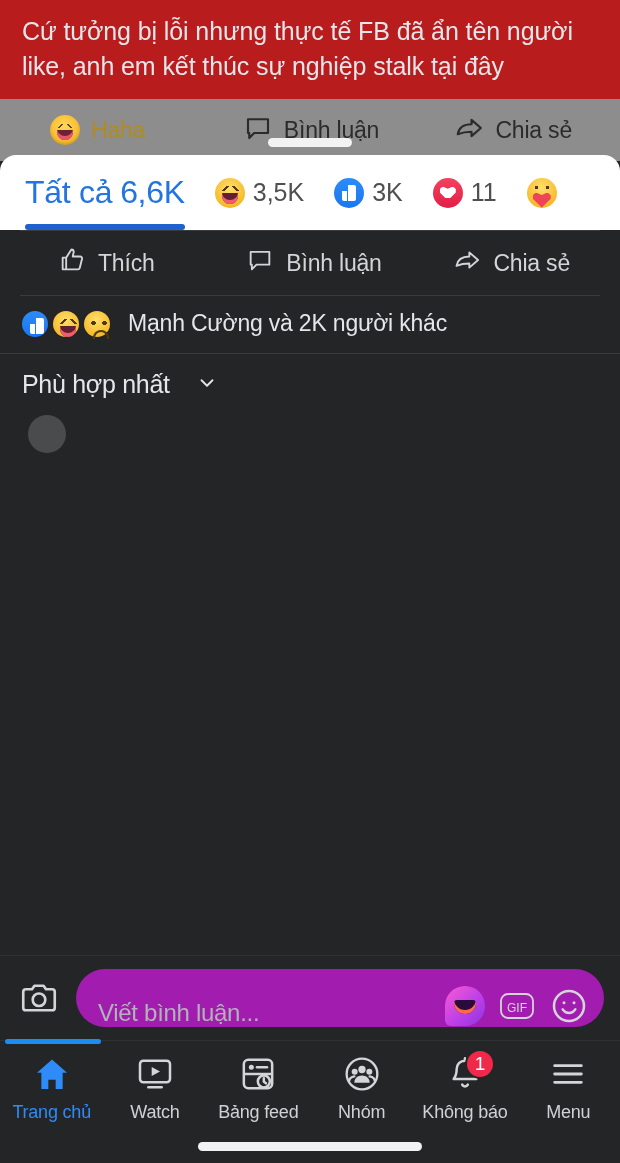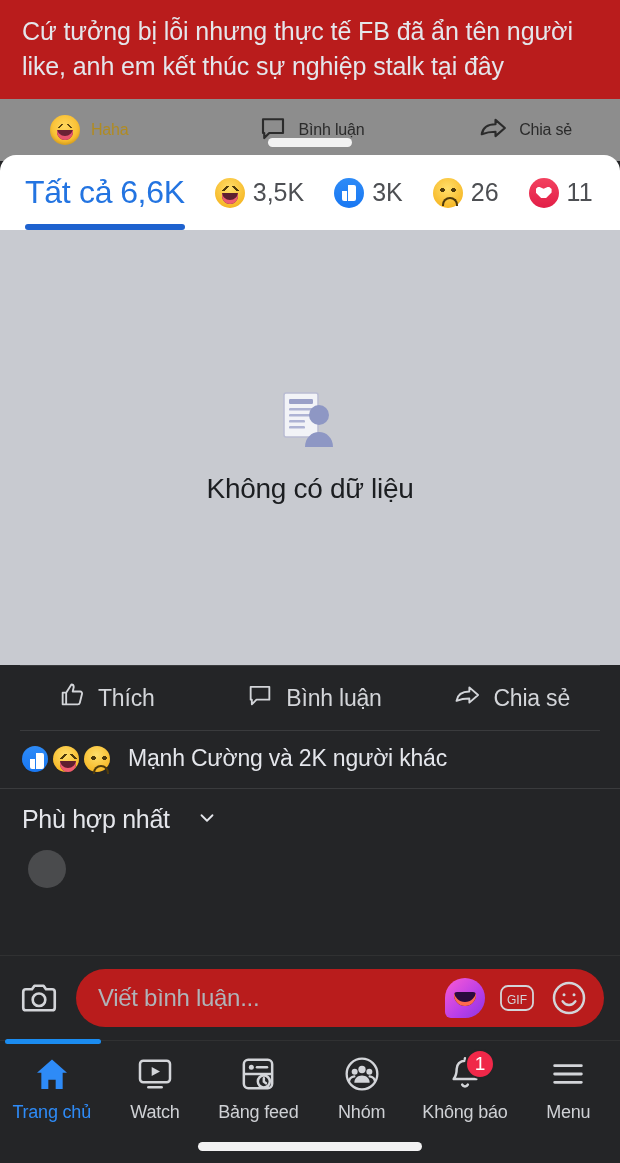--- a/index.html
+++ b/index.html
@@ -40,21 +40,21 @@
   }
   .dim-act {
     flex:1;
     display:flex;
     align-items:center;
     justify-content:center;
     gap:11px;
   }
   .dim-act.first { justify-content:flex-start; padding-left:30px; }
   .dim-act.last  { justify-content:flex-end;  padding-right:28px; }
-  .dim-act span.lbl { font-size:16px; color:#2b2b2b; letter-spacing:-0.2px;}
+  .dim-act span.lbl { font-size:23px; color:#2b2b2b; letter-spacing:-0.2px;}
   .dim-act span.lbl.haha { color:#b08b22; }
   .emoji-haha {
     width:30px;height:30px;border-radius:50%;
     background:radial-gradient(circle at 48% 38%, #ffd85e 0%, #f7b928 70%, #e5a214 100%);
     position:relative; display:inline-block;
     box-shadow:inset 0 -2px 3px rgba(0,0,0,.13);
   }
   .emoji-haha::before{
     content:""; position:absolute; left:6px; top:9px;
     width:18px;height:4px;
@@ -273,22 +273,22 @@
     display:flex; align-items:center;
     padding:0 16px 0 14px;
     gap:12px;
     border-top:1px solid #303132;
   }
   .cam-btn { width:50px; height:50px; flex:0 0 auto; display:flex; align-items:center; justify-content:center; }
   .cbox {
     flex:1;
     height:58px;
     border-radius:29px;
-    background:#b91c1c;
-    display:flex; align-items:center;
+    background:#a21caf;
+    display:flex; align-items:flex-end;
     padding:0 14px 0 22px;
     gap:10px;
   }
   .cplaceholder {
     flex:1;
     font-size:24px;
     color:#b0b3b8;
     letter-spacing:-0.3px;
   }
   .c-icon { width:42px; height:42px; flex:0 0 auto; display:flex; align-items:center; justify-content:center; }
@@ -397,52 +397,33 @@
       <div class="tab">
         <span class="rx haha2"></span>
         <span class="t-count">3,5K</span>
       </div>
 
       <div class="tab">
         <span class="rx like"></span>
         <span class="t-count">3K</span>
       </div>
 
-      <div class="tab">
-        <span class="rx sad"></span>
-        <span class="t-count">26</span>
-      </div>
 
       <div class="tab">
         <span class="rx love"></span>
         <span class="t-count">11</span>
       </div>
 
       <div class="tab">
         <span class="rx care"></span>
 
       </div>
 
     </div>
 
-    <div class="modal-body">
-      <div class="empty-icon">
-        <svg width="58" height="62" viewBox="0 0 58 62">
-          <rect x="3" y="2" width="34" height="44" rx="2" fill="#f2f3f7" stroke="#b9bcd2" stroke-width="1.5"></rect>
-          <rect x="8" y="8" width="24" height="5" rx="1.2" fill="#9aa0c8"></rect>
-          <rect x="8" y="17" width="24" height="2.6" rx="1.2" fill="#aeb3d4"></rect>
-          <rect x="8" y="23" width="24" height="2.6" rx="1.2" fill="#aeb3d4"></rect>
-          <rect x="8" y="29" width="16" height="2.6" rx="1.2" fill="#aeb3d4"></rect>
-          <rect x="8" y="35" width="16" height="2.6" rx="1.2" fill="#aeb3d4"></rect>
-          <circle cx="38" cy="24" r="10" fill="#8e97c4"></circle>
-          <path d="M24 56c0-9 6.5-15 14-15s14 6 14 15z" fill="#8e97c4"></path>
-        </svg>
-      </div>
-      <div class="empty-text">Không có dữ liệu</div>
-    </div>
   </div>
 
   <div>
     <div class="footer-sep"></div>
     <div class="actions">
       <div class="act first">
         <span>
           <svg width="28" height="28" viewBox="0 0 24 24" fill="none" stroke="#d3d5d9" stroke-width="1.6">
             <path d="M7 10v10H4V10zM7 10l4.5-7c1.3 0 2 .9 2 2.1L12.6 9H19c1.1 0 1.9 1 1.6 2l-1.9 7.6c-.2.8-.9 1.4-1.7 1.4H7z" stroke-linejoin="round"></path>
           </svg>

